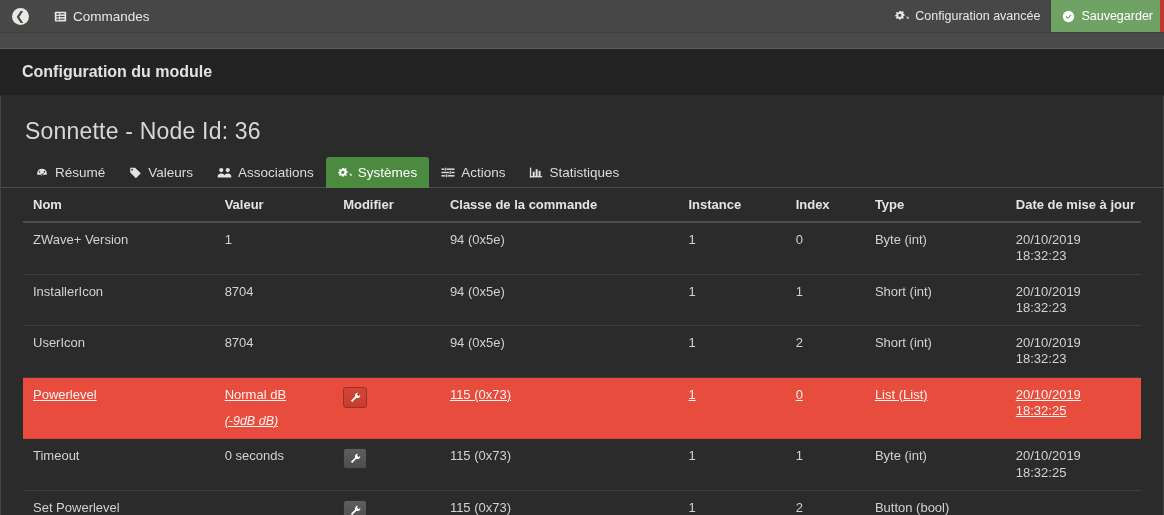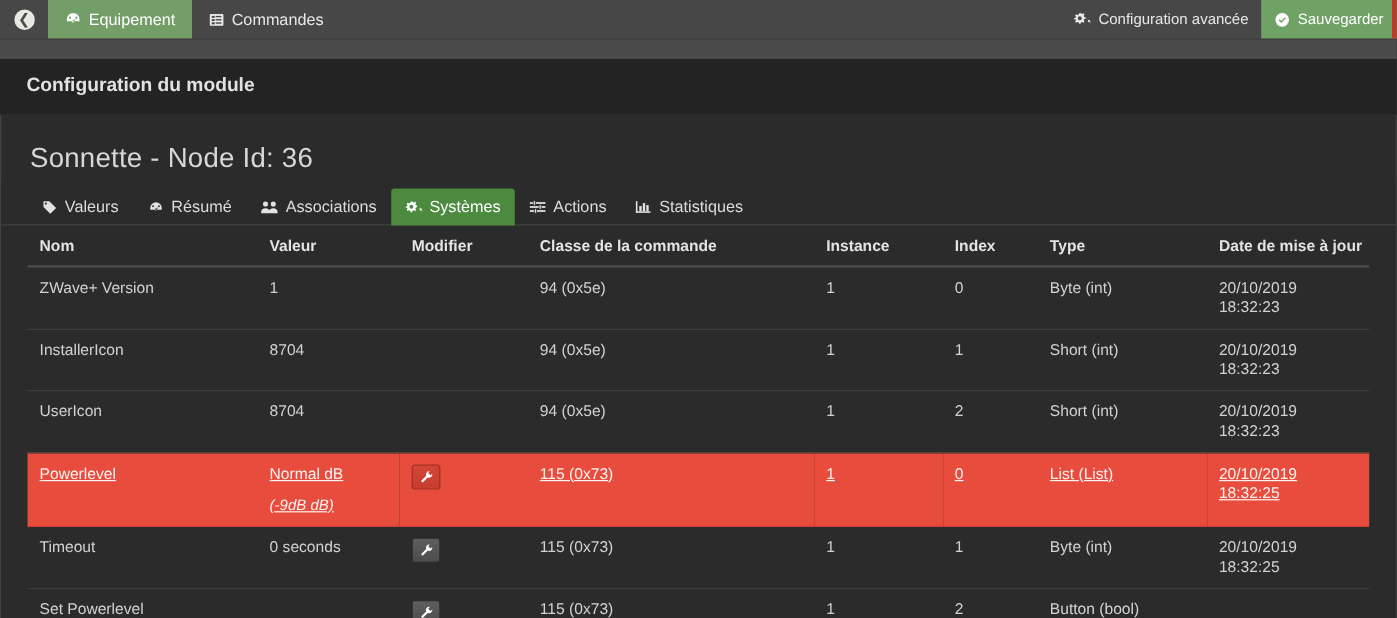--- a/index.html
+++ b/index.html
@@ -177,28 +177,20 @@
   svg { display: block; }
 </style>
 </head>
 <body>
 
 <div class="navbar">
   <div class="nav-back">
     <span class="back-circle">❮</span>
   </div>
 
-  <div class="nav-tab active">
-    <span>
-      <svg width="14" height="14" viewBox="0 0 16 16">
-          <path fill="#fff" d="M8 2a6 6 0 00-6 6v2h12V8a6 6 0 00-6-6zm-3 5.5a1 1 0 110-2 1 1 0 010 2zm6 0a1 1 0 110-2 1 1 0 010 2zM8 9.2l3-2.2-2.3 3.1a1 1 0 11-.7-.9z"></path>
-        </svg>
-    </span>
-    <span>Equipement</span>
-  </div>
 
   <div class="nav-tab">
     <span>
       <svg width="13" height="13" viewBox="0 0 16 16">
           <rect x="1" y="2" width="14" height="12" rx="1" fill="#e8e8e8"></rect>
           <rect x="3" y="4" width="3" height="2" fill="#474747"></rect>
           <rect x="7" y="4" width="6" height="1.4" fill="#474747"></rect>
           <rect x="3" y="7.3" width="3" height="2" fill="#474747"></rect>
           <rect x="7" y="7.3" width="6" height="1.4" fill="#474747"></rect>
           <rect x="3" y="10.6" width="3" height="2" fill="#474747"></rect>
@@ -238,34 +230,34 @@
   <div class="panel-heading">Configuration du module</div>
 
   <div class="panel-body">
 
     <div class="module-title">Sonnette - Node Id: 36</div>
 
     <div class="tabs">
 
       <div class="tab">
         <span>
+          <svg width="14" height="14" viewBox="0 0 16 16">
+              <path fill="#e2e2e2" d="M8 3a5.5 5.5 0 00-5.5 5.5V10h11V8.5A5.5 5.5 0 008 3zm-2.8 4.6a.9.9 0 110-1.8.9.9 0 010 1.8zm5.6 0a.9.9 0 110-1.8.9.9 0 010 1.8zM8 9l2.8-2-2.1 2.9a.9.9 0 11-.7-.9z"></path>
+            </svg>
+        </span>
+        <span>Résumé</span>
+      </div>
+
+      <div class="tab">
+        <span>
           <svg width="13" height="13" viewBox="0 0 16 16">
               <path fill="#e2e2e2" d="M1.5 2h6l7 7-6 6-7-7V2zm2.4 1.4a1.1 1.1 0 100 2.2 1.1 1.1 0 000-2.2z"></path>
             </svg>
         </span>
         <span>Valeurs</span>
-      </div>
-
-      <div class="tab">
-        <span>
-          <svg width="14" height="14" viewBox="0 0 16 16">
-              <path fill="#e2e2e2" d="M8 3a5.5 5.5 0 00-5.5 5.5V10h11V8.5A5.5 5.5 0 008 3zm-2.8 4.6a.9.9 0 110-1.8.9.9 0 010 1.8zm5.6 0a.9.9 0 110-1.8.9.9 0 010 1.8zM8 9l2.8-2-2.1 2.9a.9.9 0 11-.7-.9z"></path>
-            </svg>
-        </span>
-        <span>Résumé</span>
       </div>
 
 
       <div class="tab">
         <span>
           <svg width="15" height="13" viewBox="0 0 18 16">
               <circle cx="5" cy="5" r="2.6" fill="#e2e2e2"></circle>
               <circle cx="13" cy="5" r="2.6" fill="#e2e2e2"></circle>
               <path fill="#e2e2e2" d="M.6 13c0-2.3 2-3.7 4.4-3.7S9.4 10.7 9.4 13v1.3H.6zM8.6 13c0-2.3 2-3.7 4.4-3.7s4.4 1.4 4.4 3.7v1.3H8.6z"></path>
             </svg>

